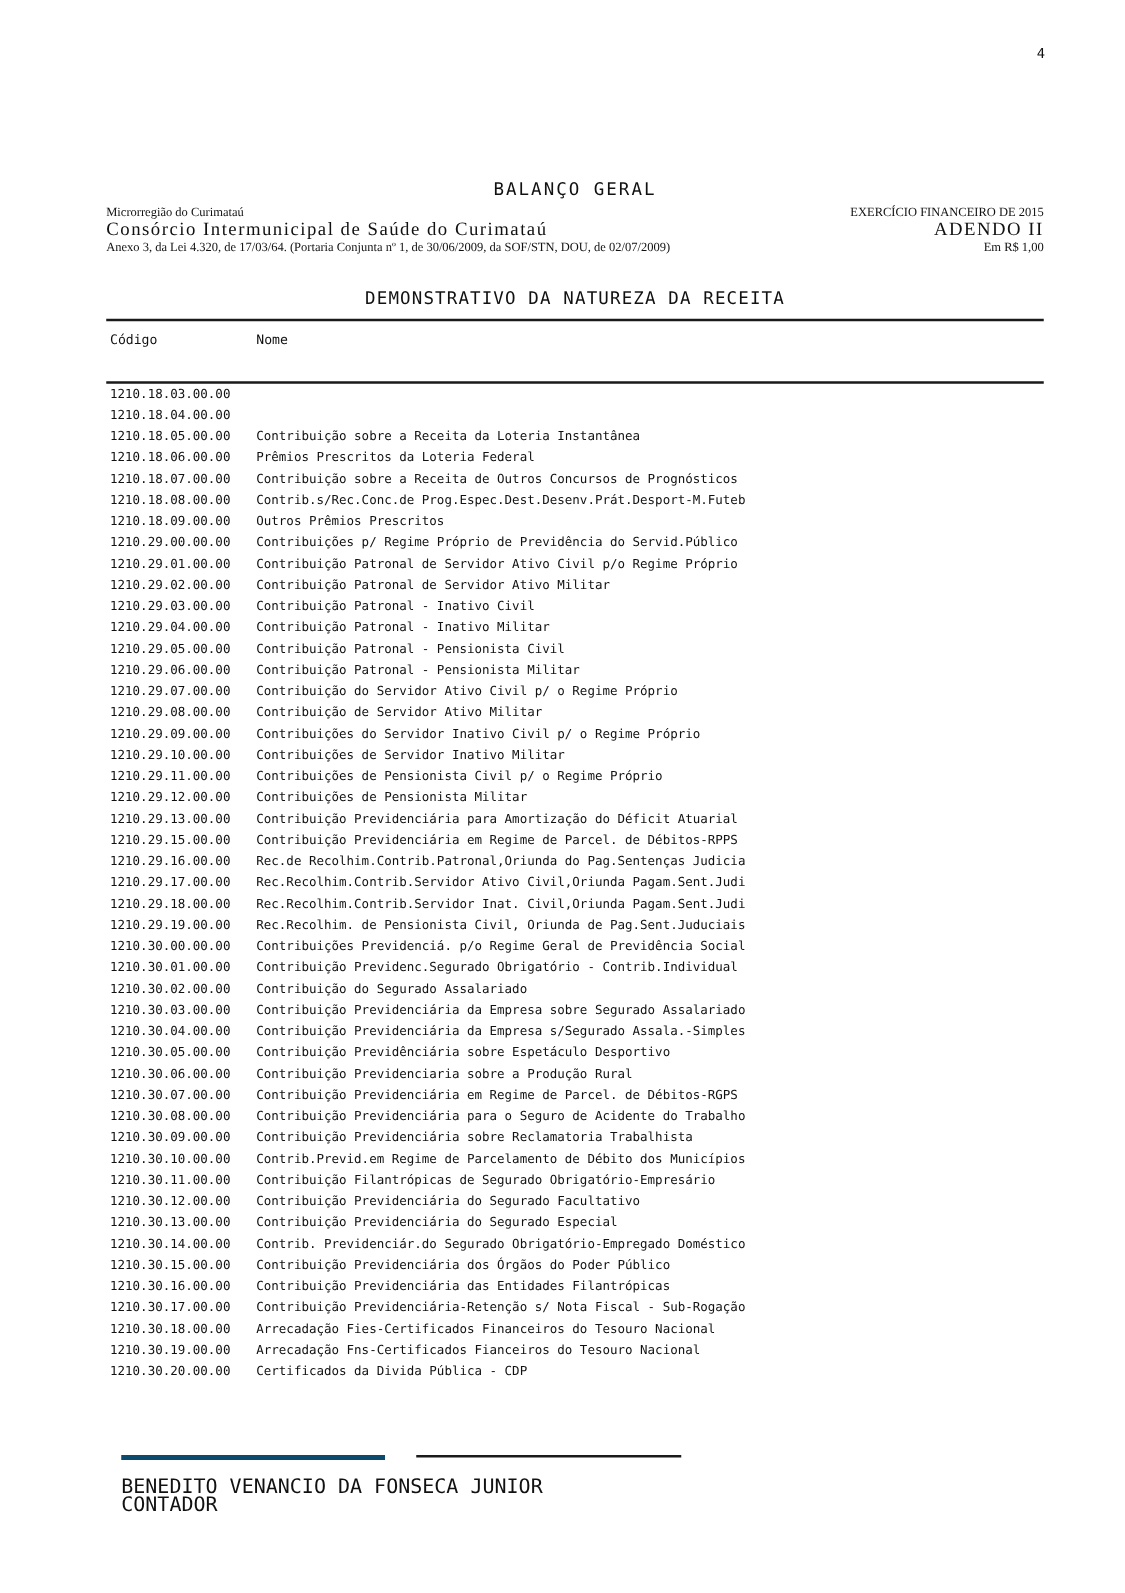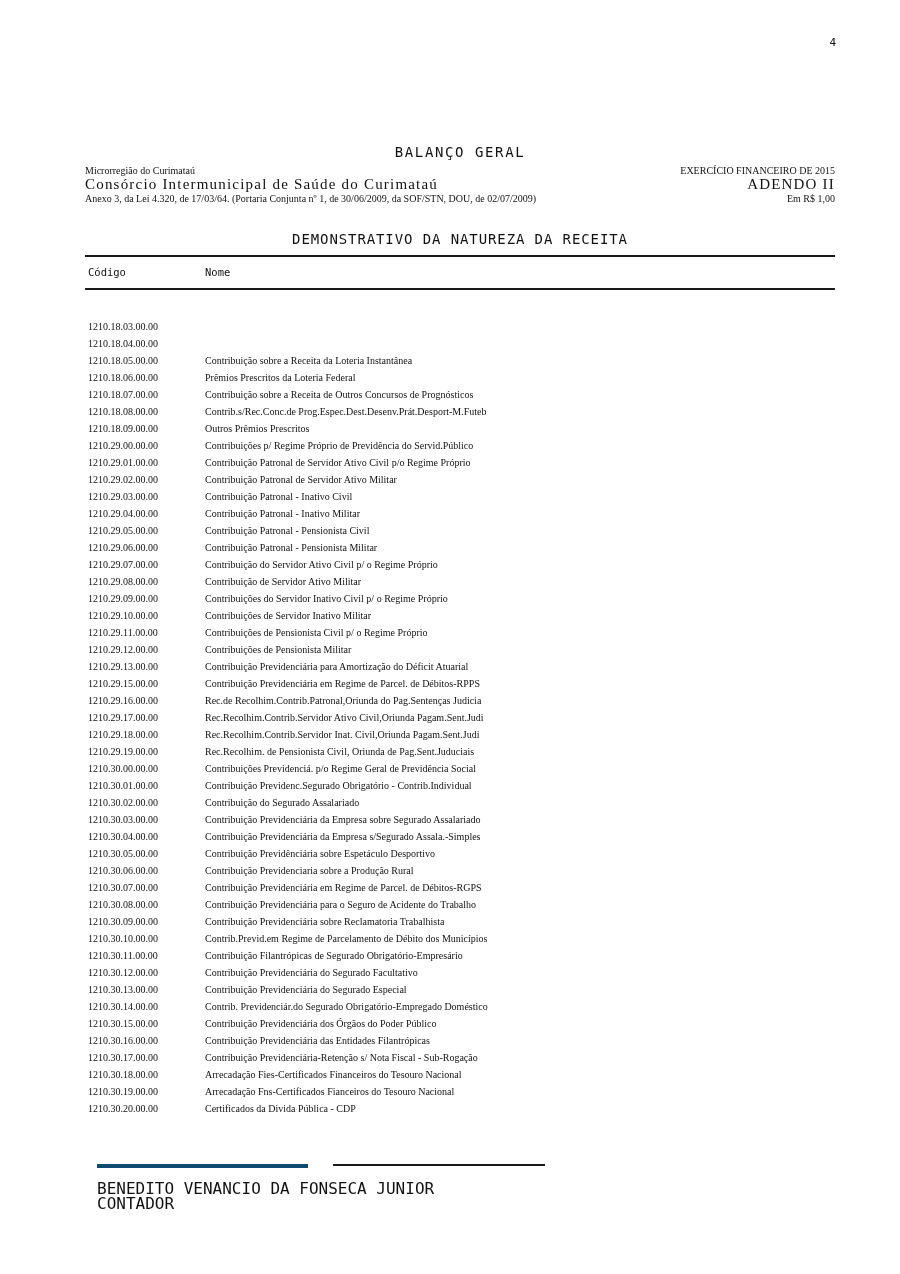--- a/index.html
+++ b/index.html
@@ -62,28 +62,26 @@
     top: 255px;
     left: 85px;
     right: 65px;
   }
   .rule {
     border-top: 2px solid #1a1a1a;
     height: 0;
   }
   .thead {
     display: flex;
-    padding: 9px 0 10px 3px;
+    padding: 9px 0 27px 3px;
     font-size: 10.5px;
   }
   .col-code { display: inline-block; width: 117px; flex: 0 0 117px; }
   .tbody {
-    margin-top: 28px;
     padding-left: 3px;
-    font-family: Liberation Serif, serif;
   }
   .row {
     display: flex;
     font-size: 10px;
     line-height: 17px;
     white-space: nowrap;
   }
   .row .code { display: inline-block; width: 117px; flex: 0 0 117px; }
   .footer {
     position: absolute;

